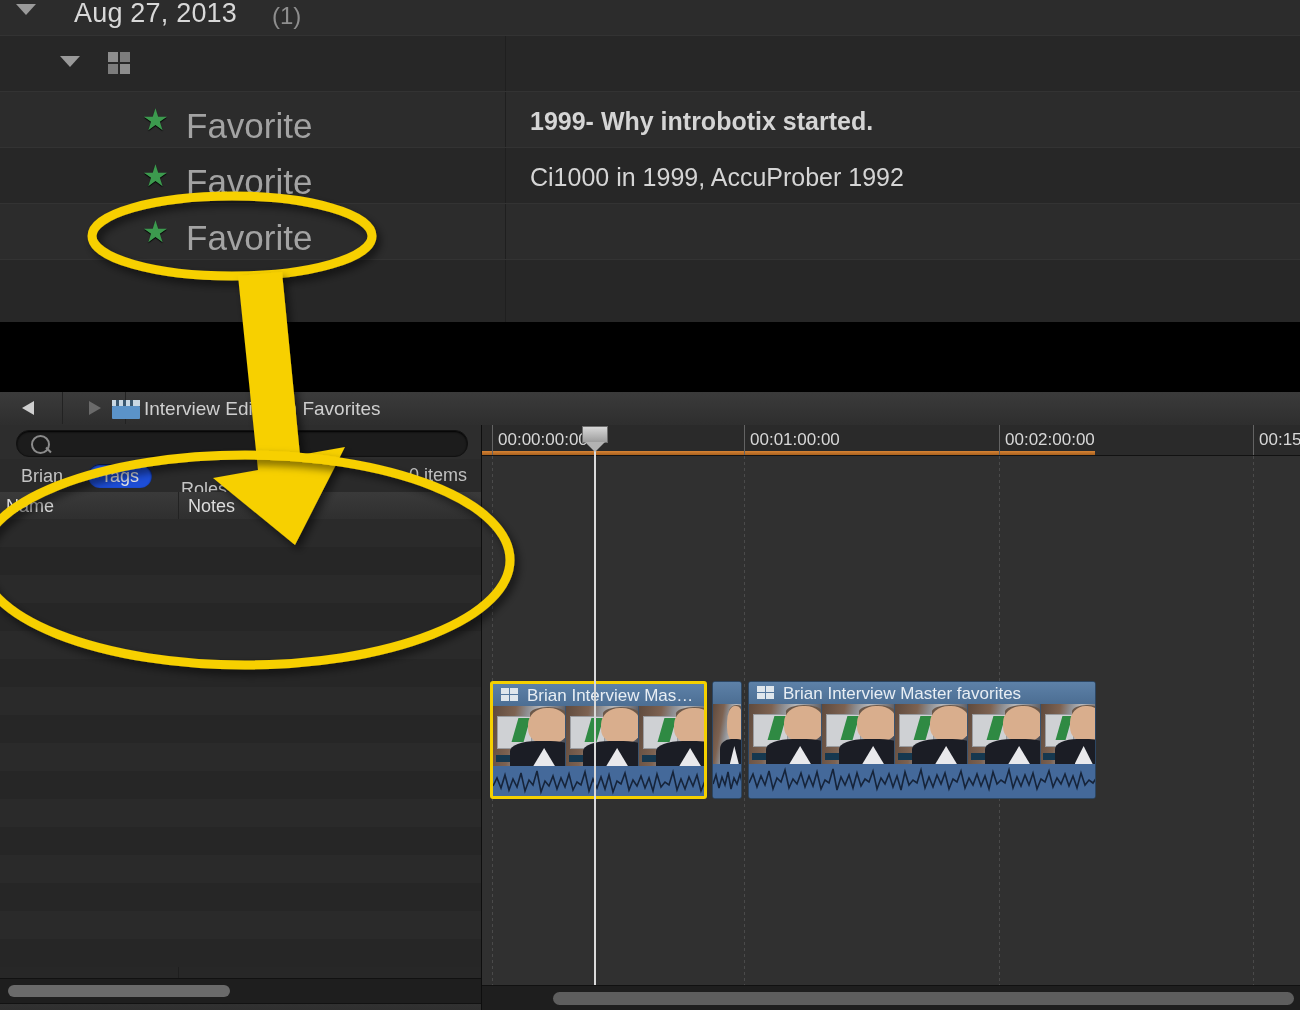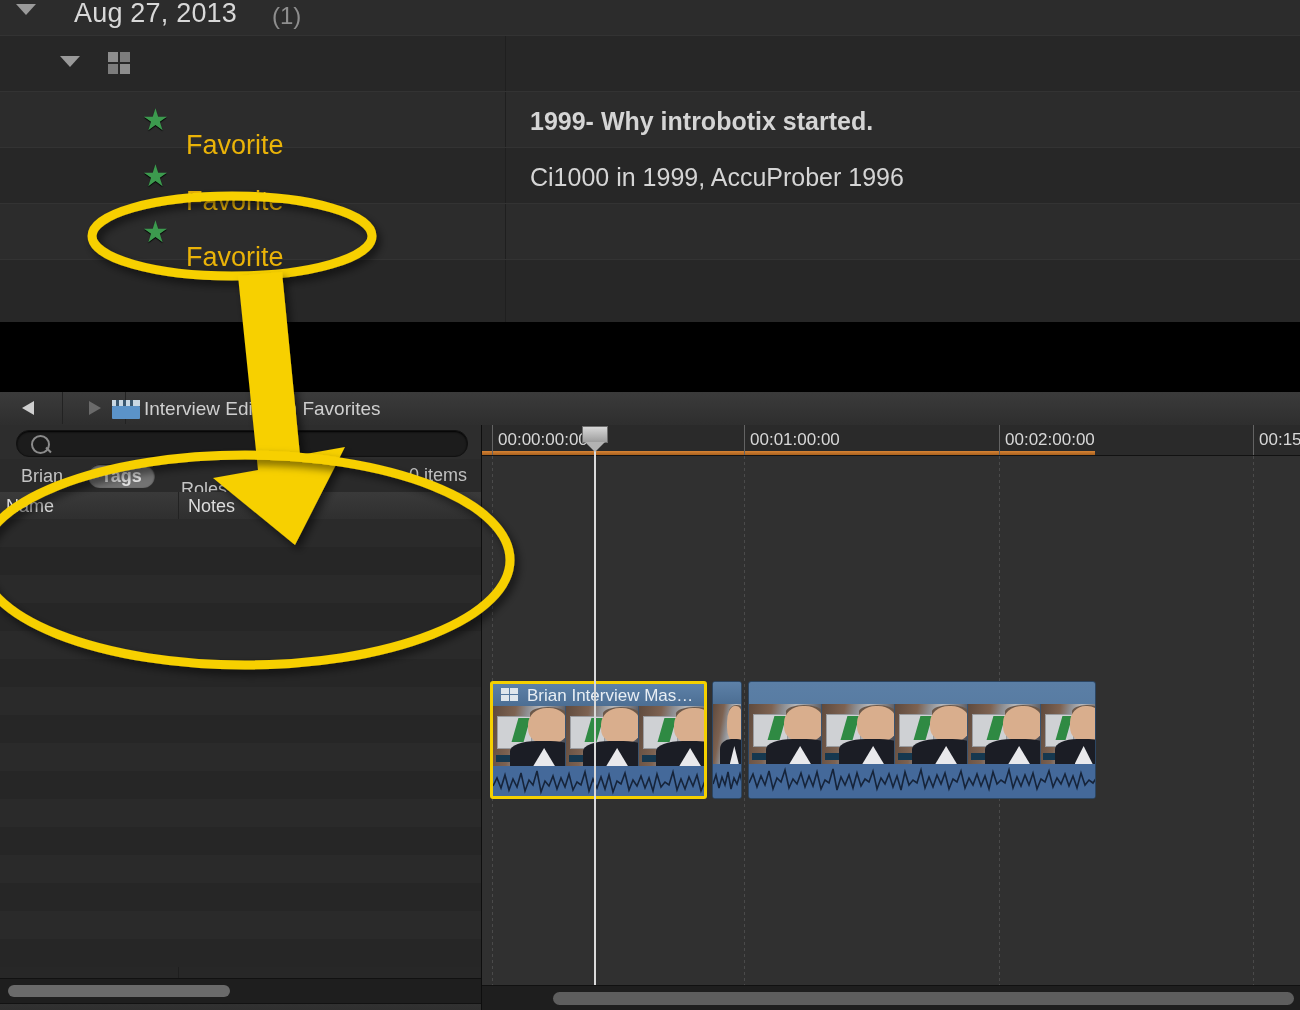--- a/index.html
+++ b/index.html
@@ -20,21 +20,21 @@
        border-top:11px solid #9a9a9a;position:absolute;}
   .gridicon{position:absolute;width:22px;height:22px;}
   .gridicon i{position:absolute;width:10px;height:10px;background:#8d8d8d;display:block;}
   .gridicon i.a{left:0;top:0;}  .gridicon i.b{left:12px;top:0;background:#7c7c7c;}
   .gridicon i.c{left:0;top:12px;background:#7c7c7c;} .gridicon i.d{left:12px;top:12px;background:#8d8d8d;}
 
   .star{position:absolute;color:#3c9a4e;font-size:30px;line-height:30px;text-shadow:0 1px 1px #000;}
   .lbl-date{position:absolute;color:#d8d8d8;font-size:27px;letter-spacing:.2px;}
   .lbl-count{position:absolute;color:#8e8e8e;font-size:24px;}
   .lbl-master{position:absolute;color:#e2e2e2;font-size:27px;}
-  .lbl-fav{position:absolute;color:#eab308;font-size:27px;margin-top:24px;}
+  .lbl-fav{position:absolute;color:#a3a3a3;font-size:35px;}
   .lbl-note{position:absolute;color:#d5d5d5;font-size:25px;white-space:nowrap;}
 
   
   .blackband{position:absolute;left:0;top:322px;width:1300px;height:70px;background:#000;}
 
   
   .app{position:absolute;left:0;top:392px;width:1300px;height:618px;background:#1d1d1d;}
 
   
   .appbar{position:absolute;left:0;top:0;width:1300px;height:33px;
@@ -61,21 +61,21 @@
   .mag:after{content:"";position:absolute;left:12px;top:12px;width:7px;height:2px;background:#8b8b8b;
              transform:rotate(45deg);}
   .search-input{position:absolute;left:44px;top:3px;width:400px;height:19px;background:transparent;
                 border:0;outline:none;color:#cfcfcf;font-size:16px;
                 font-family:"Liberation Sans",sans-serif;}
 
   .tabsrow{position:absolute;left:0;top:34px;width:481px;height:33px;background:#2a2a2a;
            border-bottom:1px solid #151515;}
   .tab{position:absolute;top:5px;height:24px;line-height:24px;color:#c3c3c3;font-size:18px;
        padding:0 13px;border-radius:12px;white-space:nowrap;}
-  .tab.sel{background:#737373;color:#e6e6e6;box-shadow:inset 0 1px 2px #000;font-weight:bold;}
+  .tab.sel{background:#1d4ed8;color:#e6e6e6;box-shadow:inset 0 1px 2px #000;}
   .itemcount{position:absolute;right:14px;top:6px;color:#c0c0c0;font-size:18px;}
 
   .colhdr{position:absolute;left:0;top:67px;width:481px;height:27px;
           background:linear-gradient(#3a3a3a,#2f2f2f);border-bottom:1px solid #0f0f0f;}
   .colhdr .ch{position:absolute;top:4px;color:#dcdcdc;font-size:18px;}
   .colhdr .vs{position:absolute;top:0;width:1px;height:27px;background:#222;}
 
   .listbody{position:absolute;left:0;top:94px;width:481px;height:459px;background:#272727;overflow:hidden;}
   .lrow{position:absolute;left:0;width:481px;height:28px;}
   .lrow.a{background:#2a2a2a;} .lrow.b{background:#262626;}
@@ -174,21 +174,21 @@
         <i class="c"></i>
         <i class="d"></i>
     </div>
 
     <div class="star" style="left:142px;top:105px;">★</div>
     <div class="lbl-fav" style="left:186px;top:106px;">Favorite</div>
     <div class="lbl-note" style="left:530px;top:107px;font-weight:bold;">1999- Why introbotix started.</div>
 
     <div class="star" style="left:142px;top:161px;">★</div>
     <div class="lbl-fav" style="left:186px;top:162px;">Favorite</div>
-    <div class="lbl-note" style="left:530px;top:163px;">Ci1000 in 1999, AccuProber 1996</div>
+    <div class="lbl-note" style="left:530px;top:163px;">Ci1000 in 1999, AccuProber 1992</div>
 
     <div class="star" style="left:142px;top:217px;">★</div>
     <div class="lbl-fav" style="left:186px;top:218px;">Favorite</div>
   </div>
 
   <div class="blackband"></div>
 
   <div class="app">
 
     <div class="appbar">
@@ -355,20 +355,29 @@
               </div>
           </div>
           <div class="audio">
             <svg width="30" height="32" viewBox="0 0 30 32" preserveAspectRatio="none">
               <path d="M0 20 L3 11 L6 24 L9 13 L12 21 L15 8 L18 25 L21 14 L24 20 L27 10 L30 22" fill="none" stroke="#16243a" stroke-width="1.6"></path>
             </svg>
           </div>
         </div>
 
         <div class="clip" style="left:266px;width:348px;top:225px;">
+          <div class="cliphdr">
+            <div class="gi">
+              <i class="a"></i>
+                <i class="b"></i>
+                <i class="c"></i>
+                <i class="d"></i>
+              </div>
+            <div class="name">Brian Interview Master favorites</div>
+          </div>
           <div class="filmstrip">
             <div class="frame" style="width:72px;">
                 <div class="th">
                   <div class="wall"></div>
                   <div class="mon"></div>
                   <div class="grn"></div>
                   <div class="cap"></div>
                   <div class="hair"></div>
                   <div class="face"></div>
                   <div class="suit"></div>

